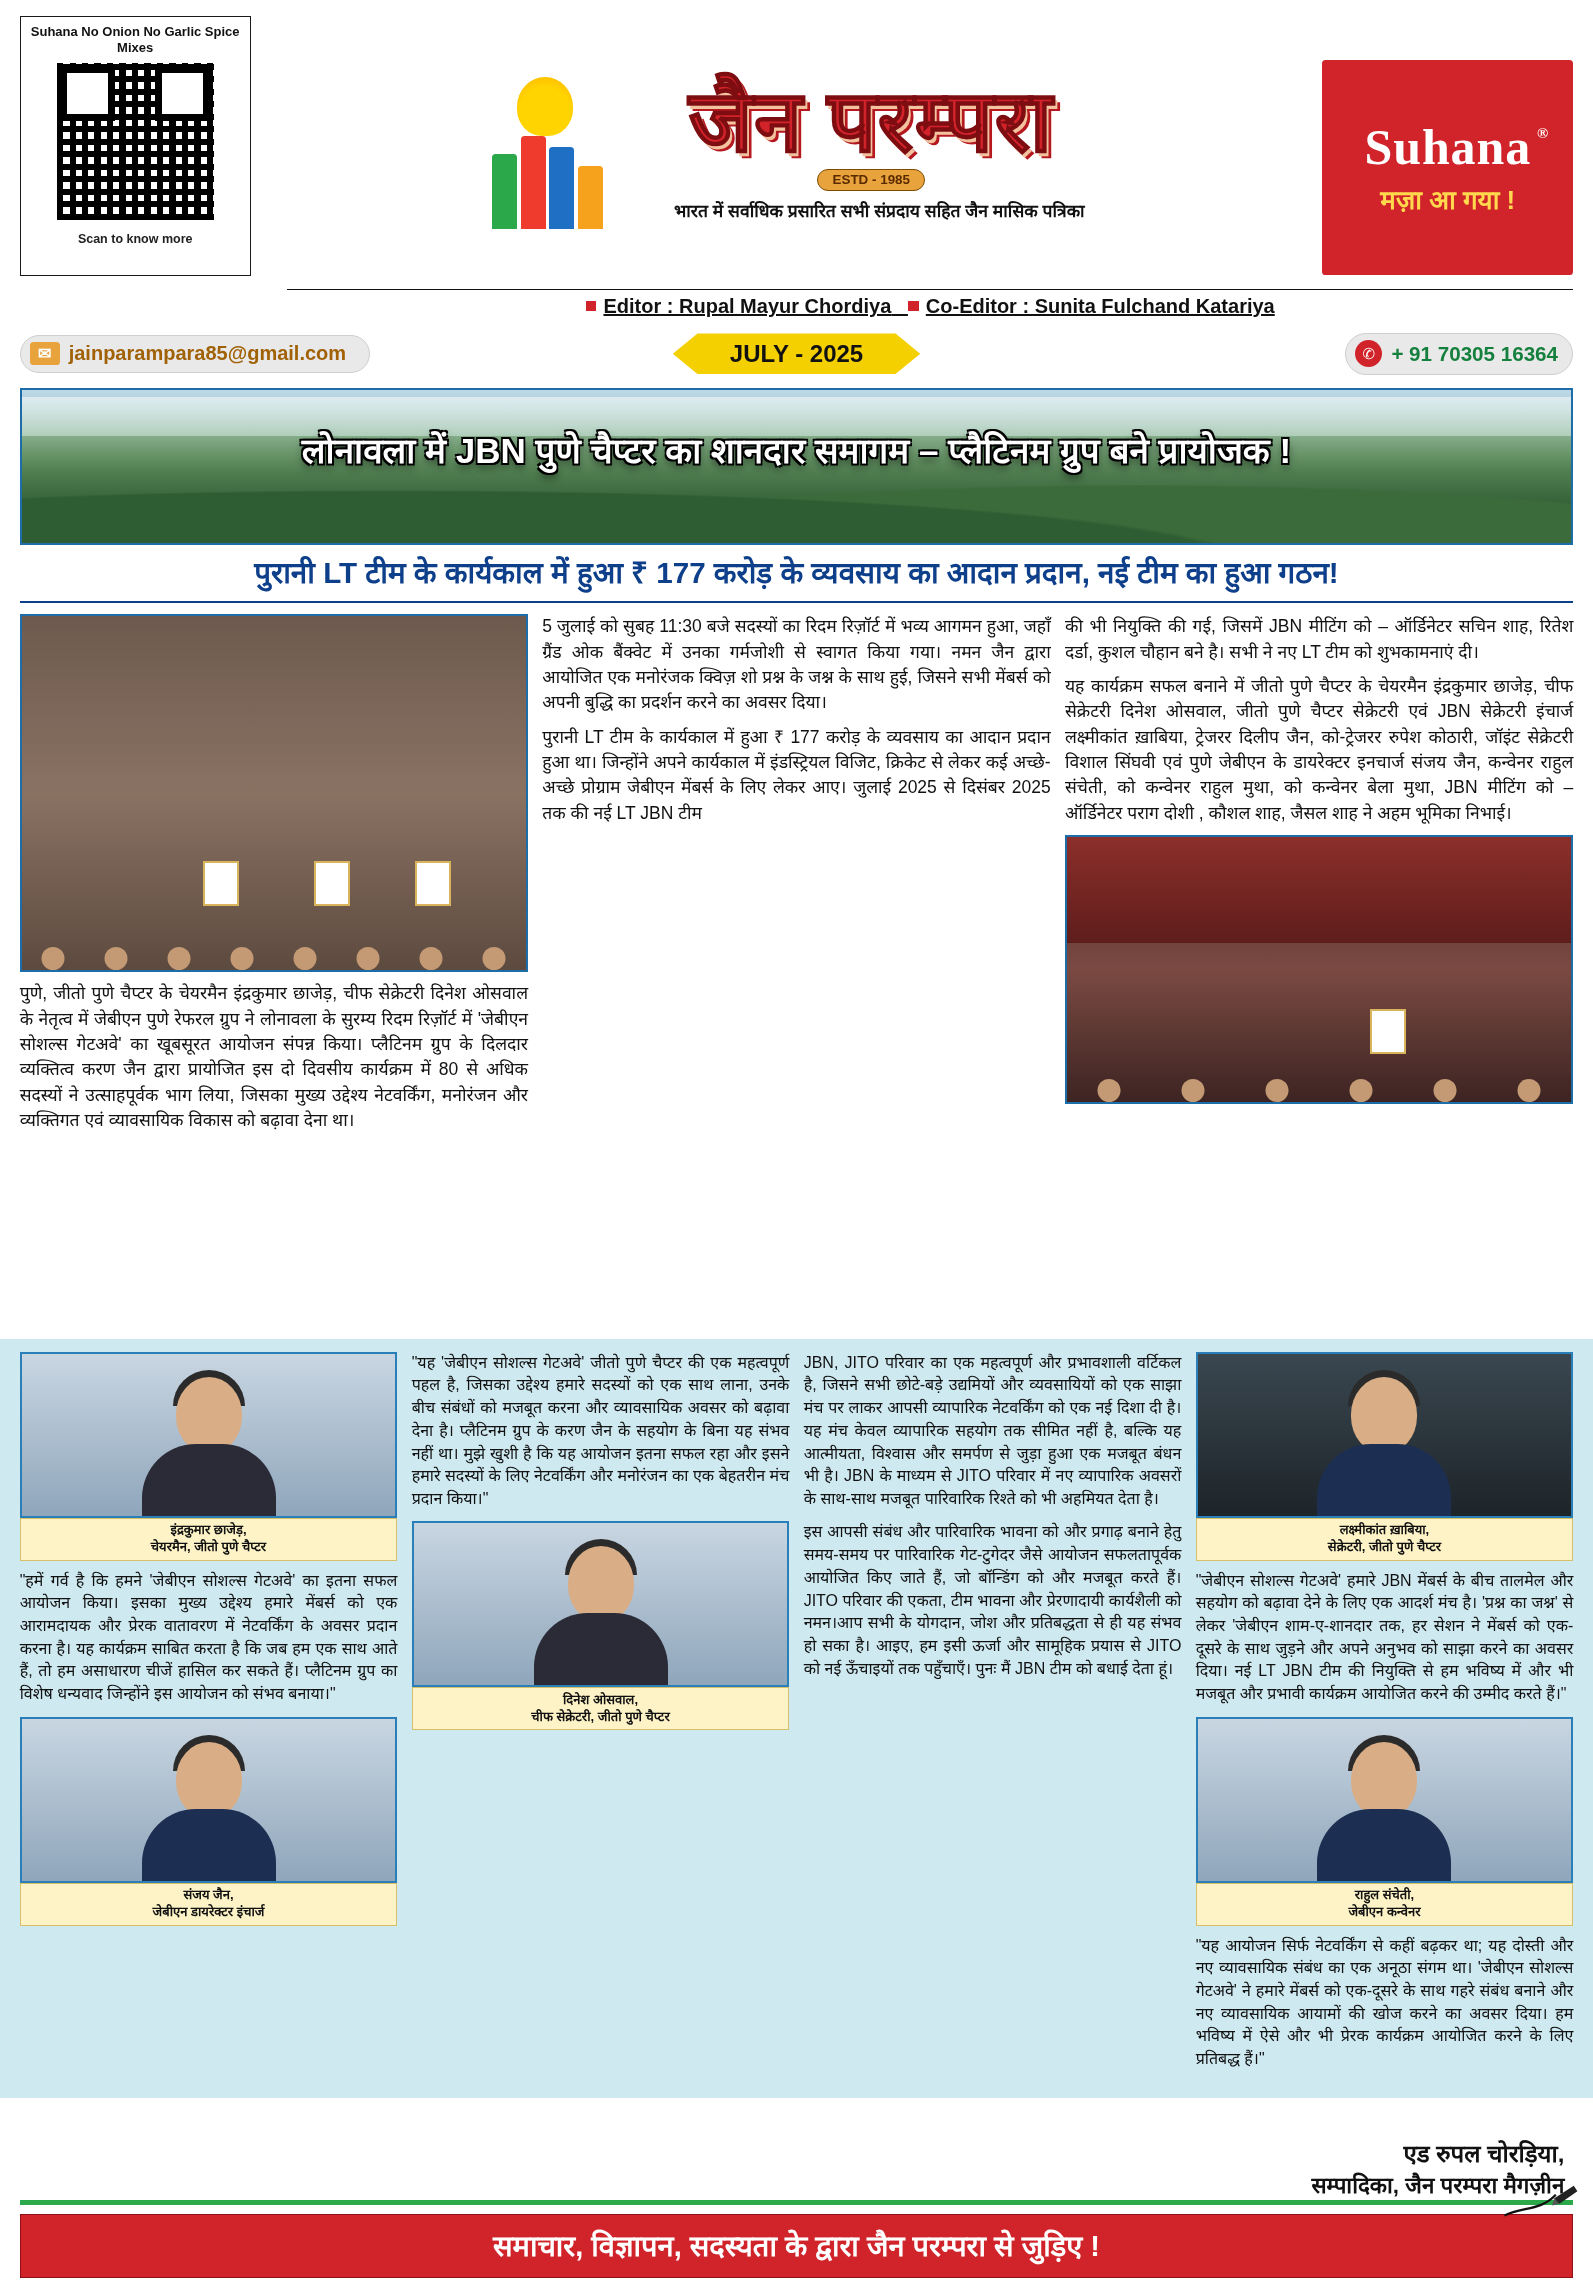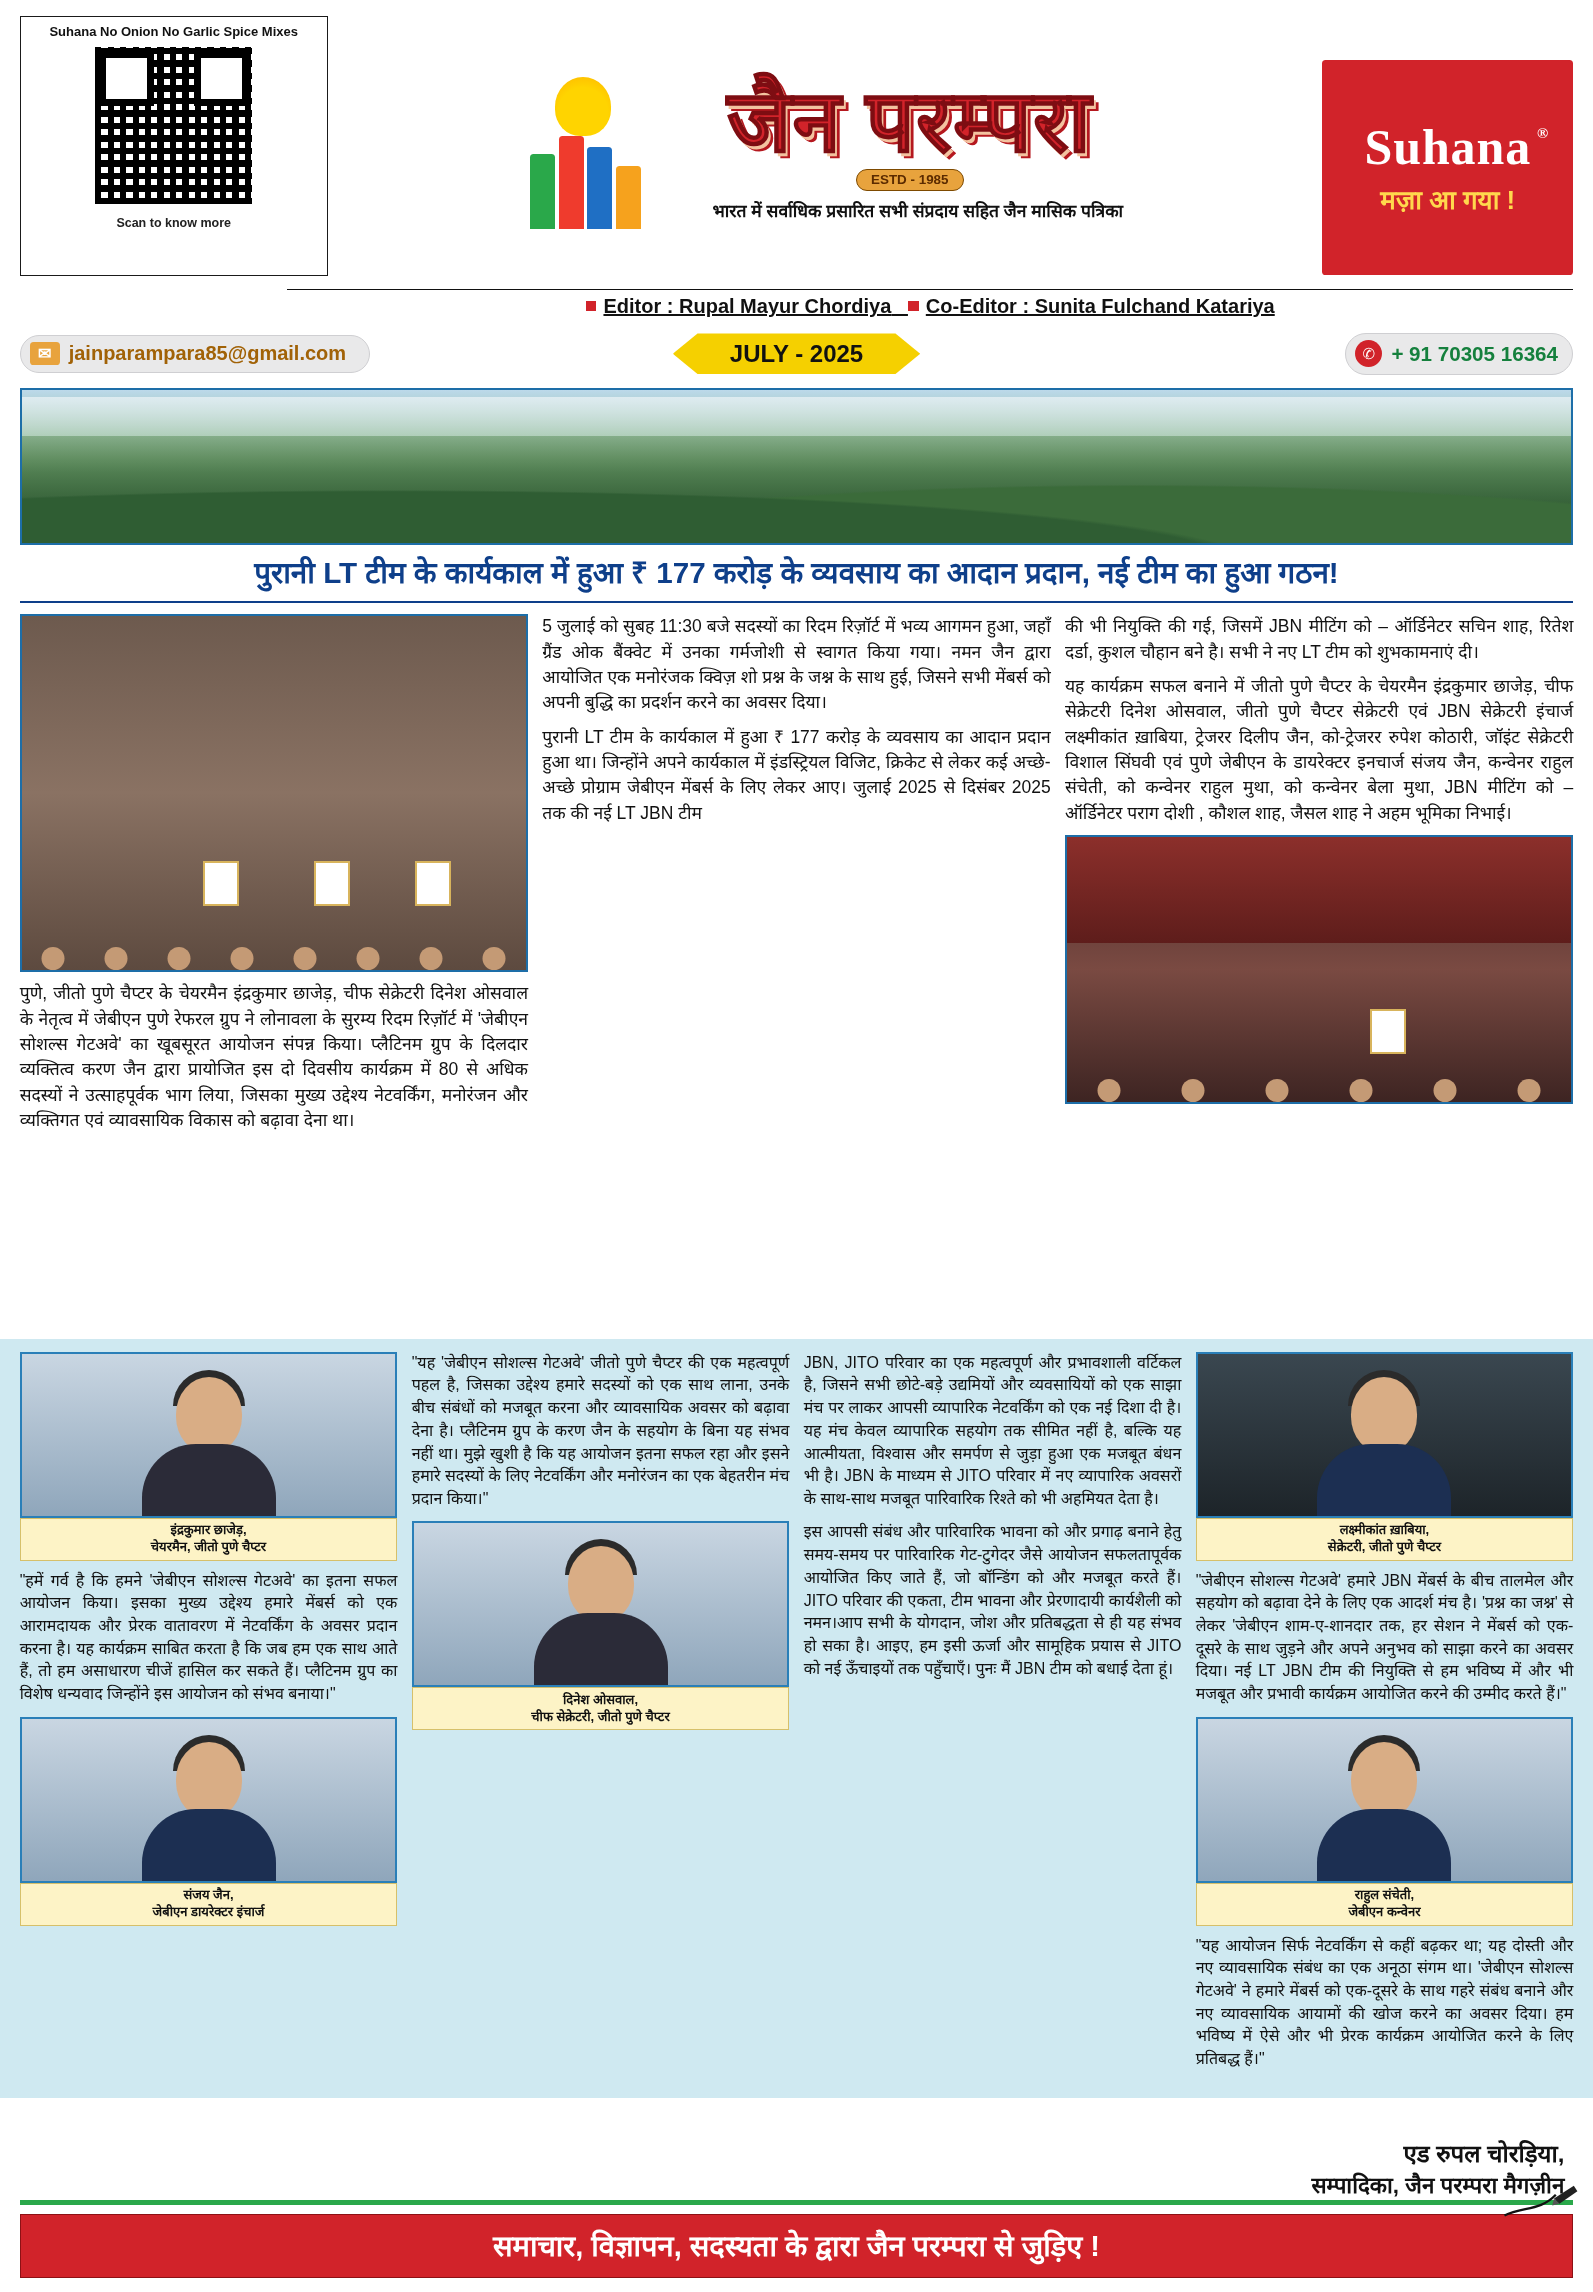--- a/index.html
+++ b/index.html
@@ -20,21 +20,21 @@
 
   
   .masthead {
     position: relative;
     margin: 16px 19.7px 0 19.7px;
     height: 269px;
     display: flex;
     align-items: stretch;
   }
   .qr-box {
-    width: 308px;
+    width: 231px;
     border: 1.8px solid #1a1a1a;
     padding: 7.2px 5.4px 5.4px 5.4px;
     text-align: center;
     background: #fff;
     height: 260px;
     display: flex; flex-direction: column; align-items: center;
   }
   .qr-title {
     font-size: 13px; font-weight: 700; color: #111; line-height: 1.2;
     margin-bottom: 7.2px;
@@ -351,20 +351,21 @@
     <div class="month-badge">JULY - 2025</div>
     <div class="phone-pill">
       <span class="ic-phone">✆</span>
       <span class="phone-txt">+ 91 70305 16364</span>
     </div>
   </div>
 
   <div class="banner">
     <div class="mist"></div>
     <div class="hill"></div>
+    <div class="banner-headline">लोनावला में JBN पुणे चैप्टर का शानदार समागम – प्लैटिनम ग्रुप बने प्रायोजक !</div>
   </div>
 
   <div class="subhead">पुरानी LT टीम के कार्यकाल में हुआ ₹ 177 करोड़ के व्यवसाय का आदान प्रदान, नई टीम का हुआ गठन!</div>
 
   <div class="main-cols">
 
     <div class="col">
       <div class="photo photo-1">
         <div class="ph-people">
           <div class="pp f"></div>

